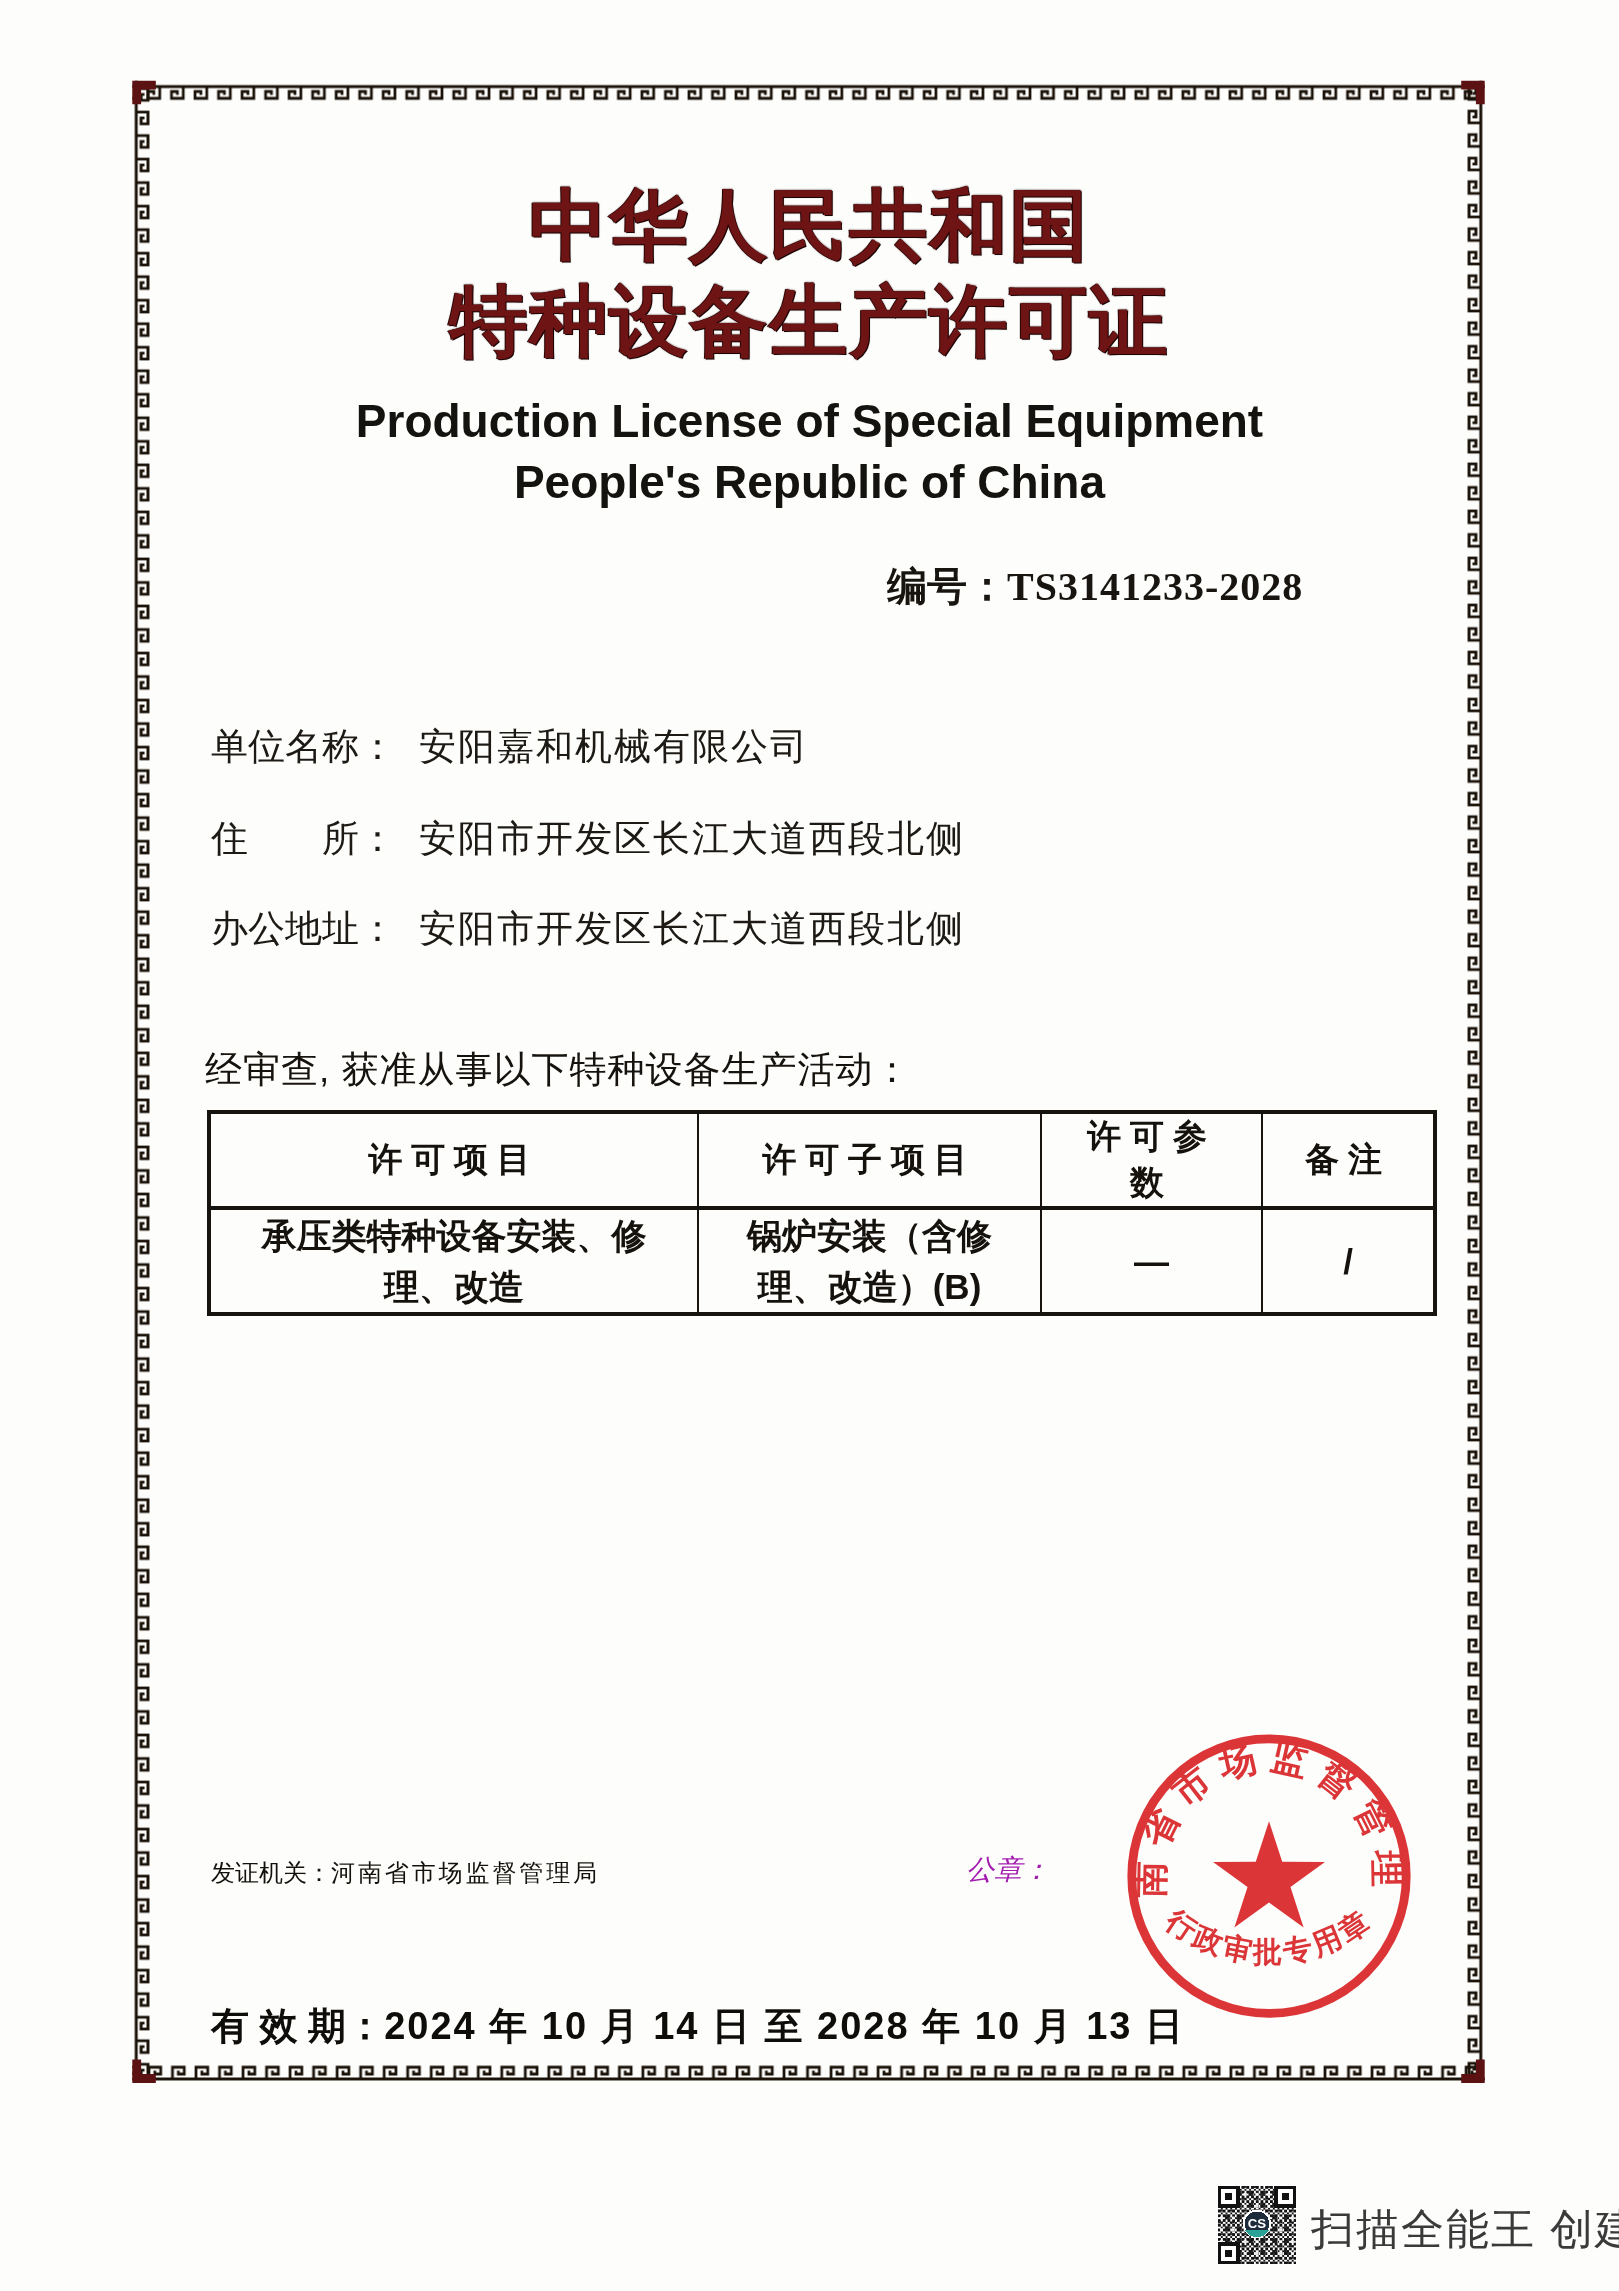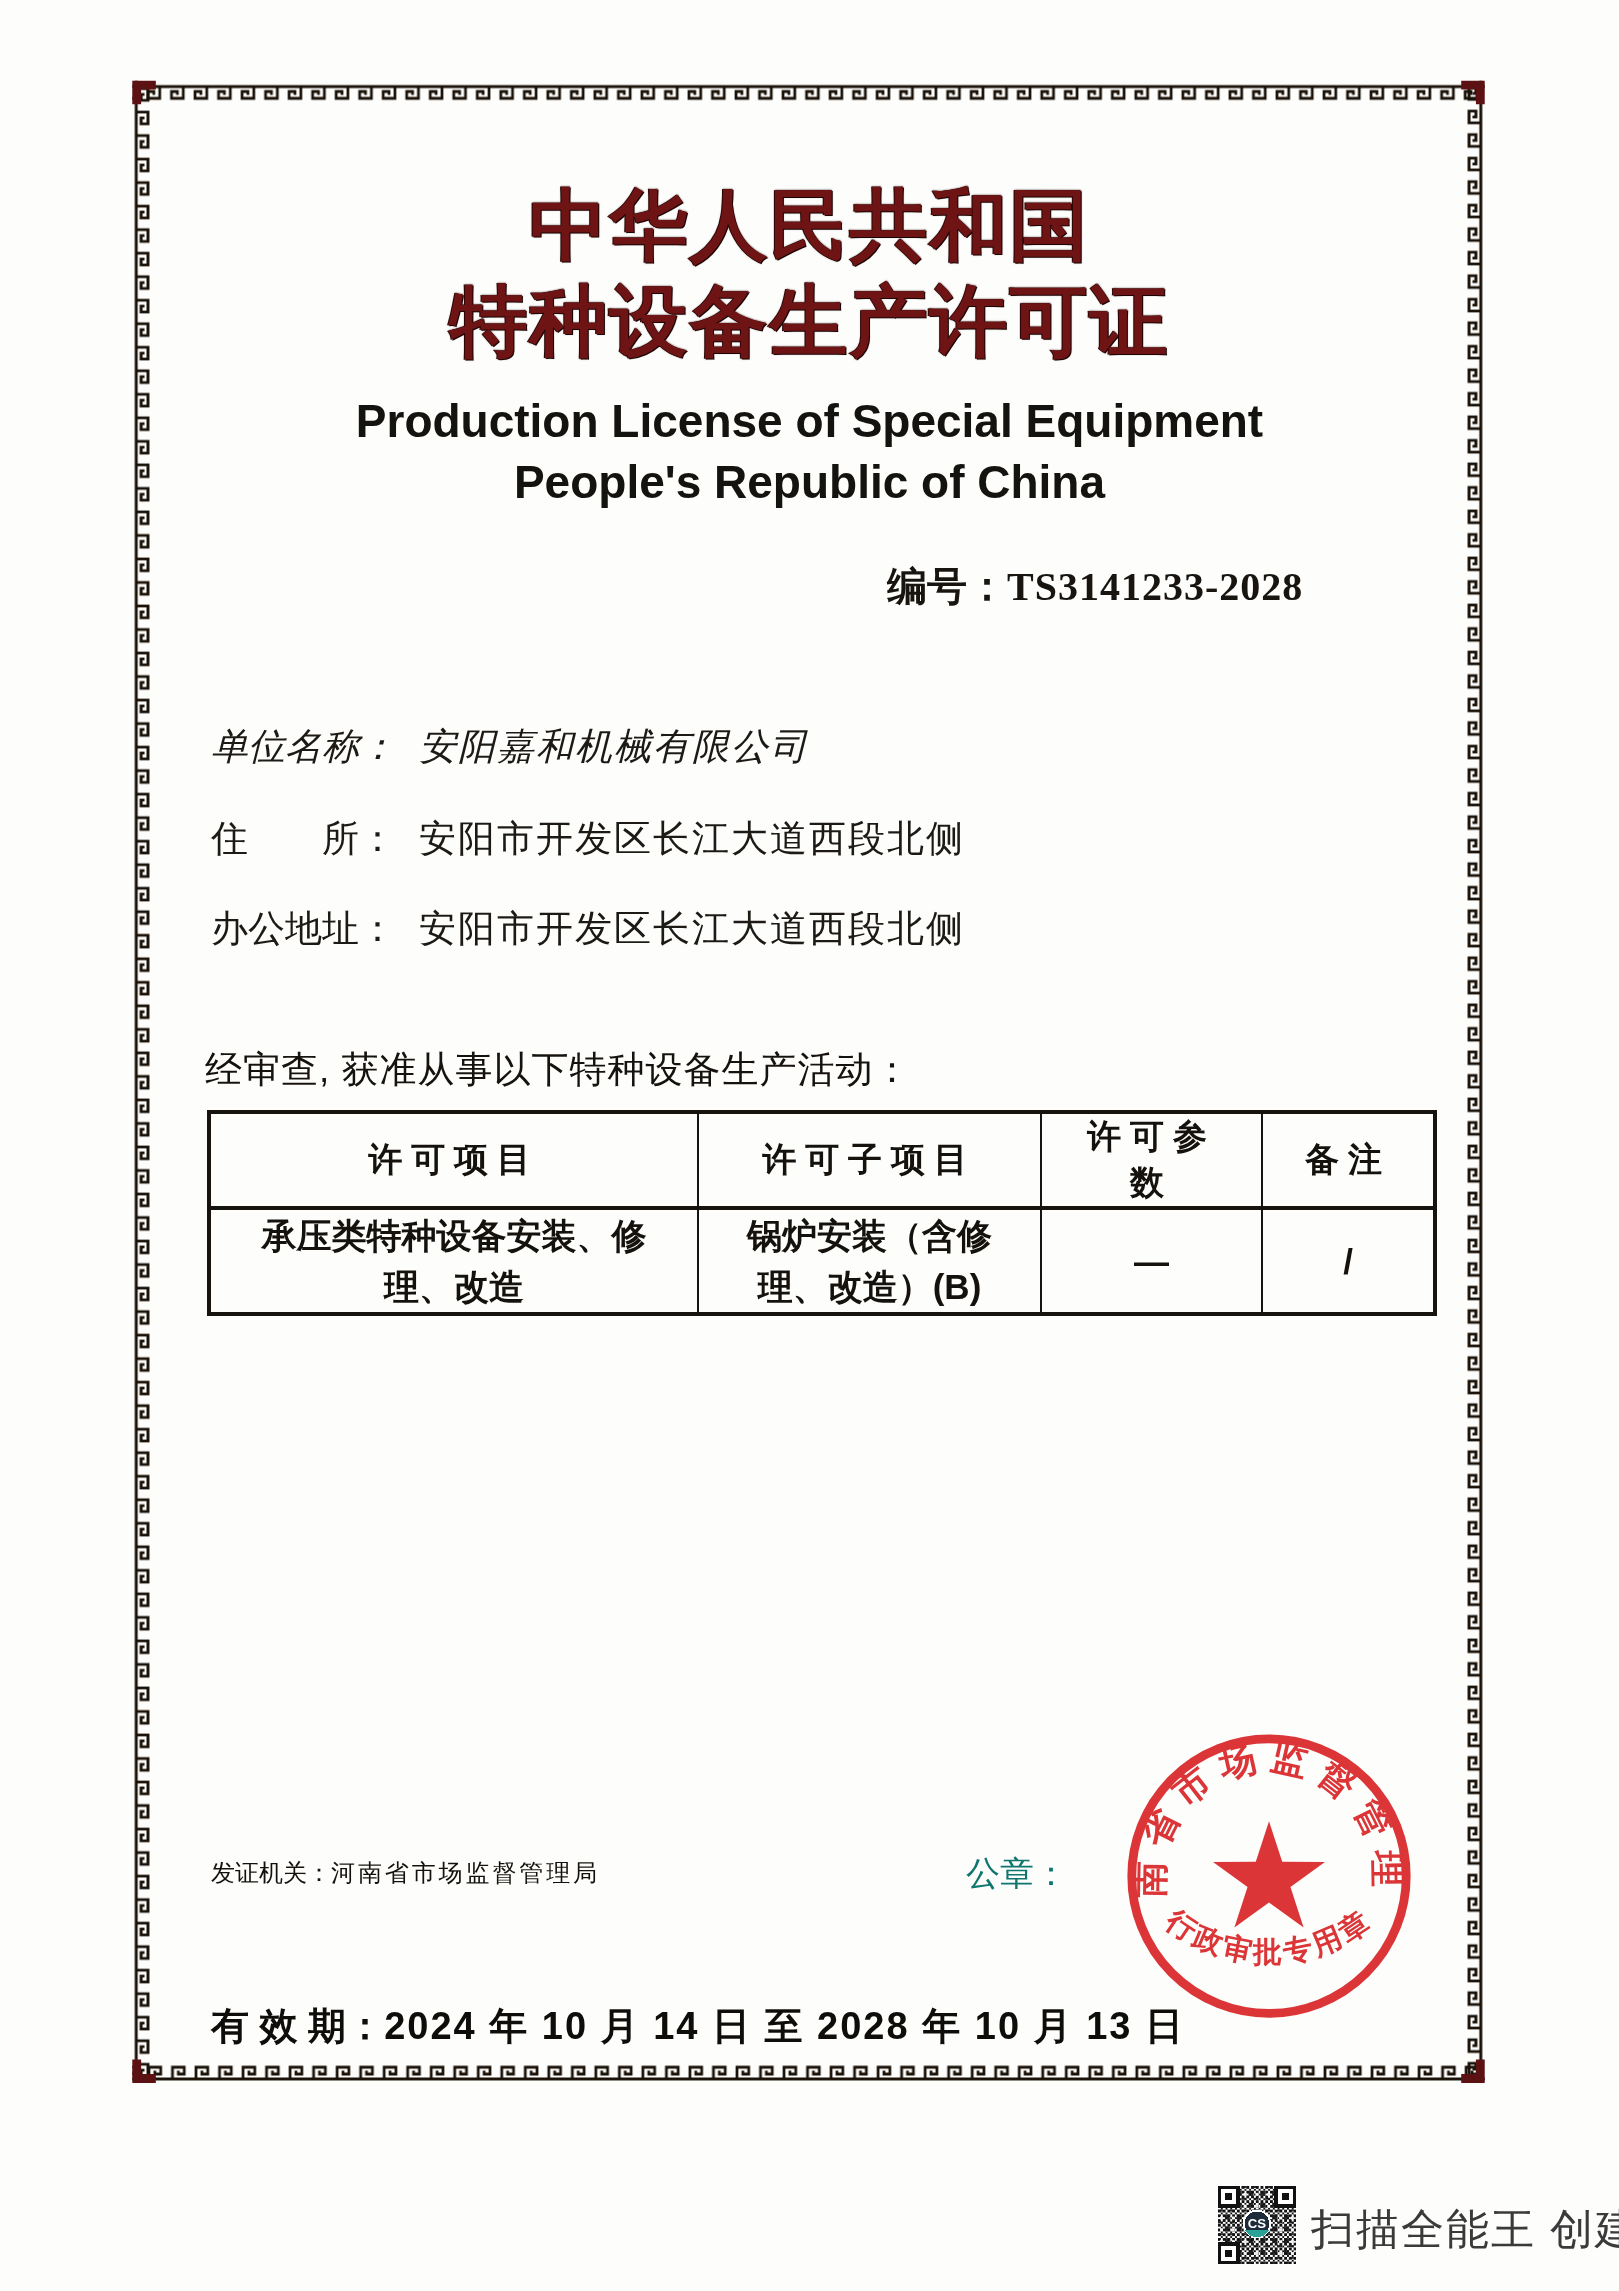--- a/index.html
+++ b/index.html
@@ -30,21 +30,21 @@
   .e1{top:398px;} .e2{top:459px;}
 
   .license-line{
     left:887px; top:559px; font-size:40px; font-weight:600;
     white-space:nowrap; color:#181510;
   }
   .license-line .num{font-family:"Liberation Serif","DejaVu Serif",serif; font-weight:bold; letter-spacing:1px;}
 
   
   .field{left:211px; display:flex; font-size:37px; white-space:nowrap; color:#1d1a15;}
-  .f0{top:722px;font-style:italic;} .f1{top:814px;} .f2{top:904px;}
+  .f0{top:722px;} .f1{top:814px;} .f2{top:904px;}
   .field .lab{width:208px; flex:0 0 auto;}
   .field .val{letter-spacing:2px;}
 
   .intro{left:205px; top:1045px; font-size:37px; letter-spacing:1px; color:#16130e;}
 
   
   table.lic{
     position:absolute; left:207px; top:1110px; width:1225px;
     border-collapse:collapse; table-layout:fixed;
     border:4.9px solid #17140f;
@@ -54,21 +54,21 @@
     color:#15120d; padding:0 33px;
   }
   table.lic th{height:90px; font-size:34px; font-weight:bold; letter-spacing:8.8px; border-bottom-width:4.9px;}
   table.lic td{height:100px; font-size:35px; font-weight:600; line-height:51px;}
   td.dash{font-size:39px; font-weight:bold; padding:0;}
   td.slash{font-size:39px; padding:0;}
 
   
   .issuer{left:211px; top:1857px; font-size:24px; white-space:nowrap; color:#14110c;}
   .issuer .val{letter-spacing:2.9px;}
-  .gongzhang{left:966px; top:1851px; font-size:34px; color:#0f766e;}
+  .gongzhang{left:966px; top:1851px; font-size:28px; color:#a21caf;font-style:italic;}
   .issue-date{left:973px; top:1917px; font-size:38px; font-weight:600; white-space:nowrap; color:#0f0d0a; z-index:4;}
   .issue-date .dt{margin-left:41px; letter-spacing:2px;}
   .validity{left:211px; top:2001px; font-size:38px; font-weight:600; white-space:nowrap; color:#0f0d0a;}
   .validity .dt{letter-spacing:2px;}
 
   .seal-wrap{left:1122px; top:1725px; z-index:3; mix-blend-mode:multiply; opacity:.95;}
 
   .scan-text{left:1311px; top:2201px; font-size:43px; color:#3a3a3a; letter-spacing:2px; white-space:nowrap;}
   .qr-wrap{left:1218px; top:2186px;}
 </style>

